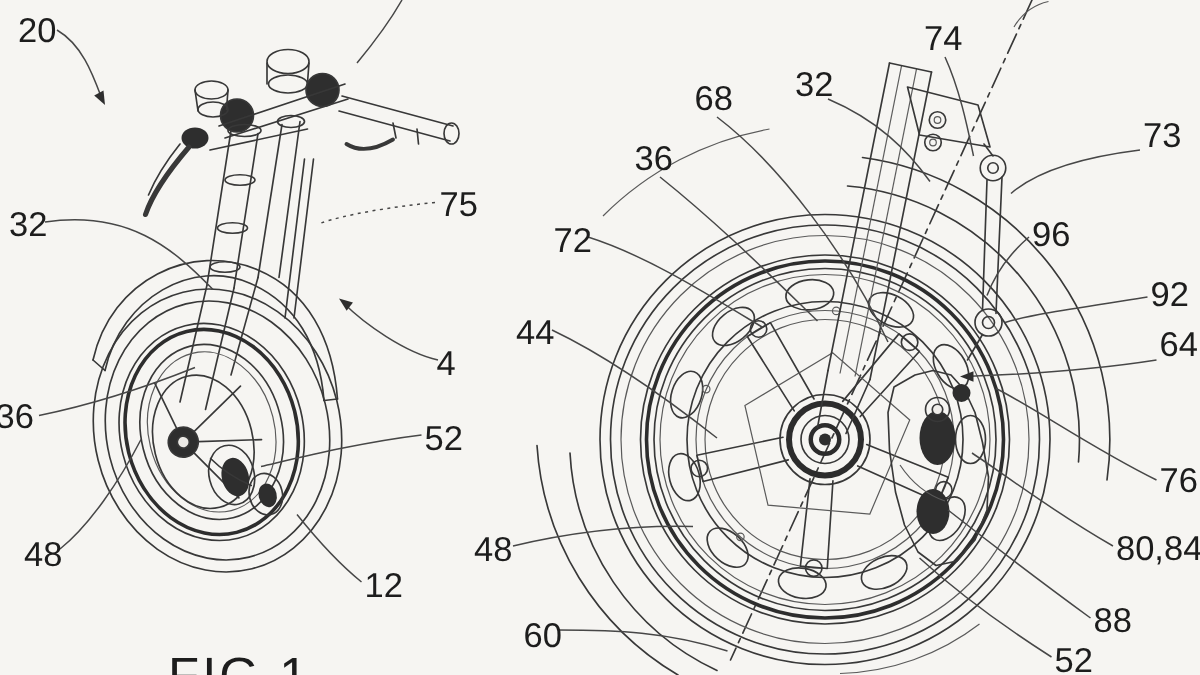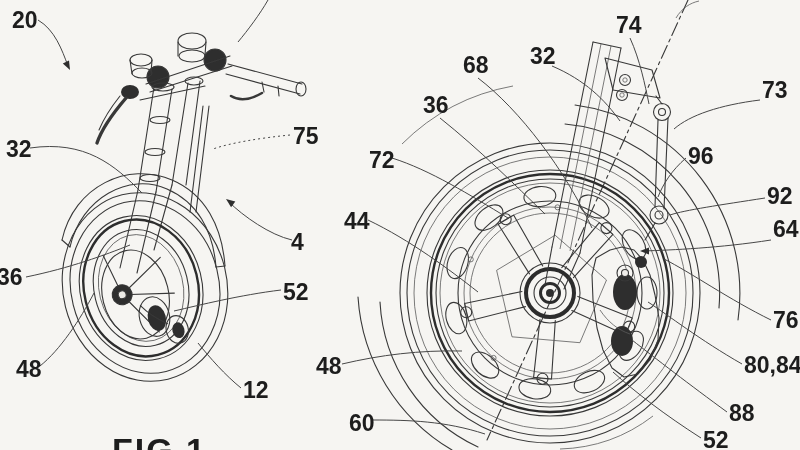--- a/index.html
+++ b/index.html
@@ -1,16 +1,16 @@
 <!DOCTYPE html>
 <html><head>
 <meta charset="utf-8">
 <style>
   html,body{margin:0;padding:0;background:#ffffff;}
-  #canvas{width:800px;height:450px;background:#f6f5f2;overflow:hidden;position:relative;font-weight:bold;}
+  #canvas{width:800px;height:450px;background:#f6f5f2;overflow:hidden;position:relative;}
   svg{display:block;}
   .ln{stroke:#383838;stroke-width:1.1;fill:none;stroke-linecap:round;stroke-linejoin:round;}
   .ln2{stroke:#2d2d2d;stroke-width:2.4;fill:none;}
   .thin{stroke:#5a5a5a;stroke-width:0.8;fill:none;}
   .leader{stroke:#474747;stroke-width:1;fill:none;}
   .dark{fill:#2e2e2e;stroke:none;}
   .ref{font-family:"Liberation Sans",sans-serif;font-size:23px;fill:#1d1d1d;}
   .caption{font-family:"Liberation Sans",sans-serif;font-size:34px;fill:#1d1d1d;letter-spacing:2px;}
 </style>
 </head>

